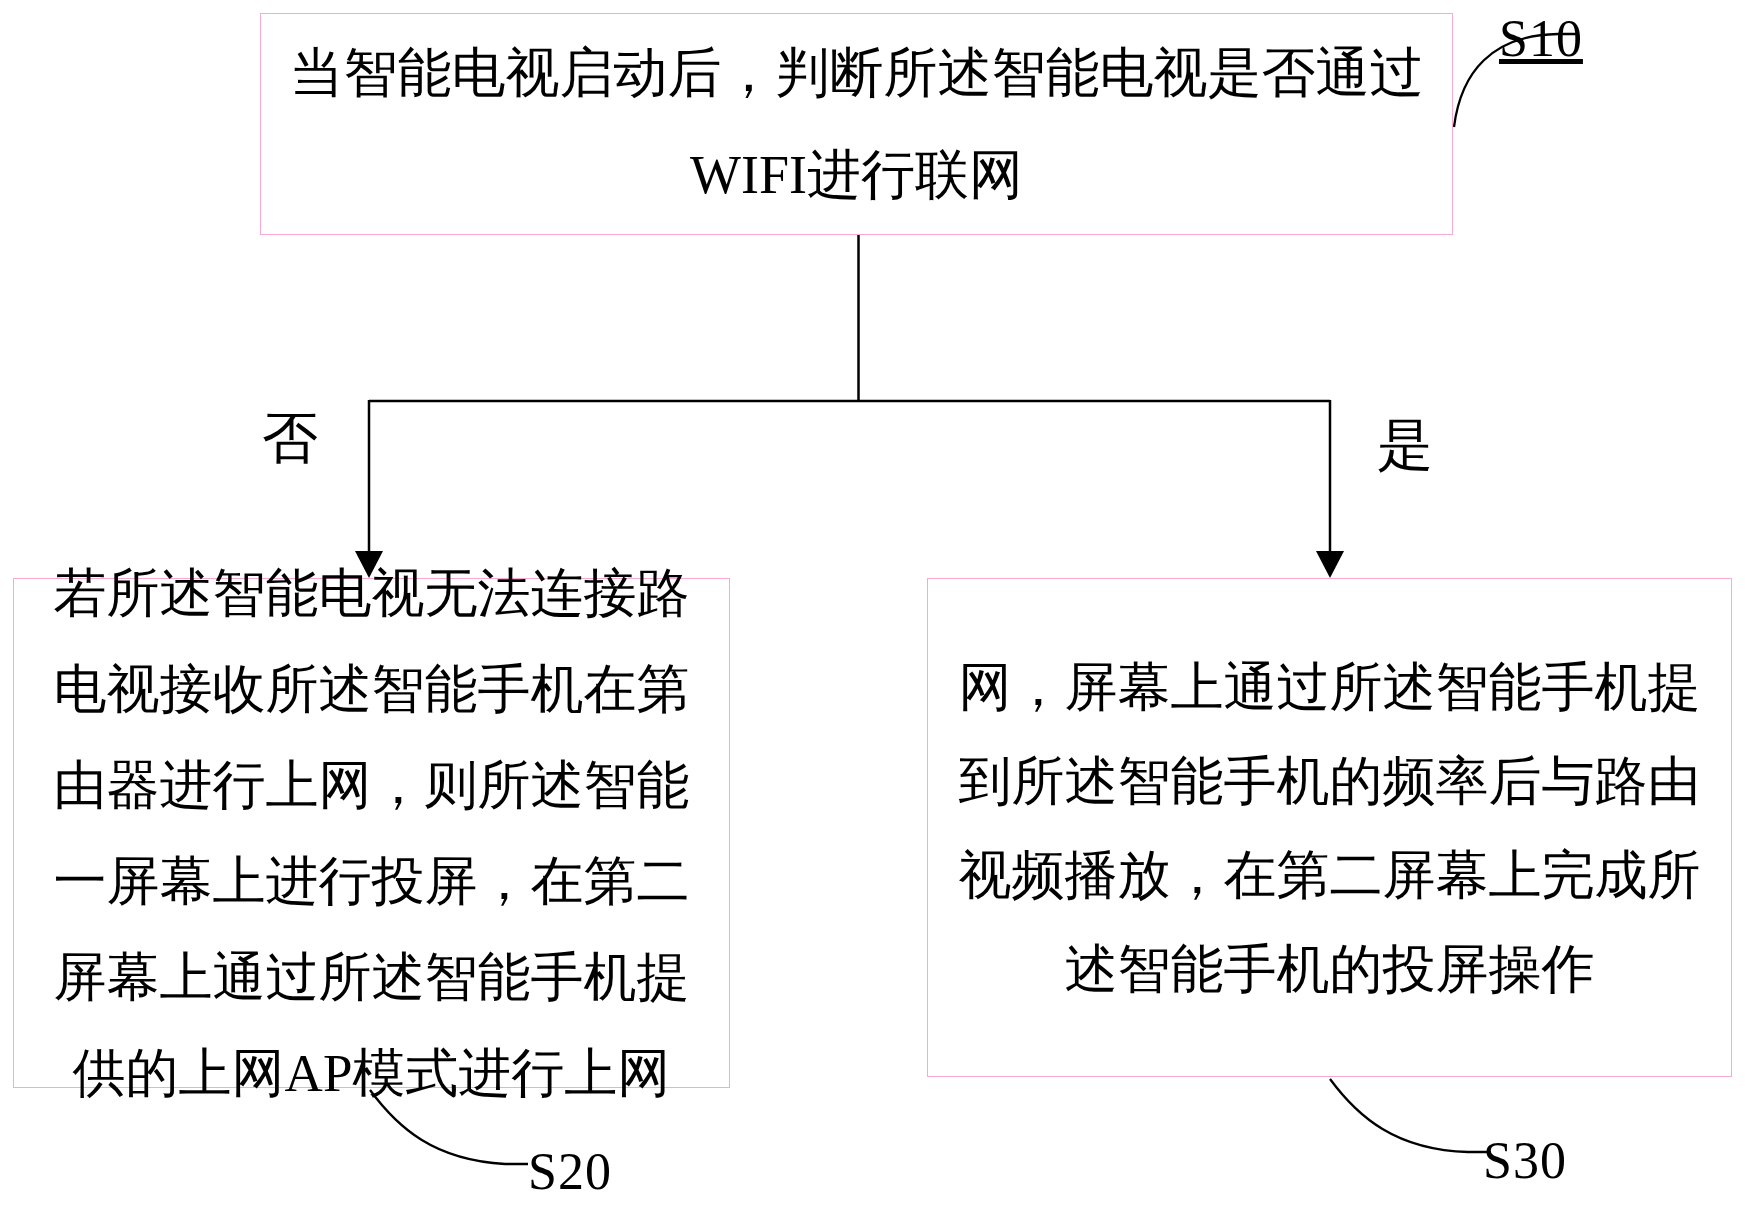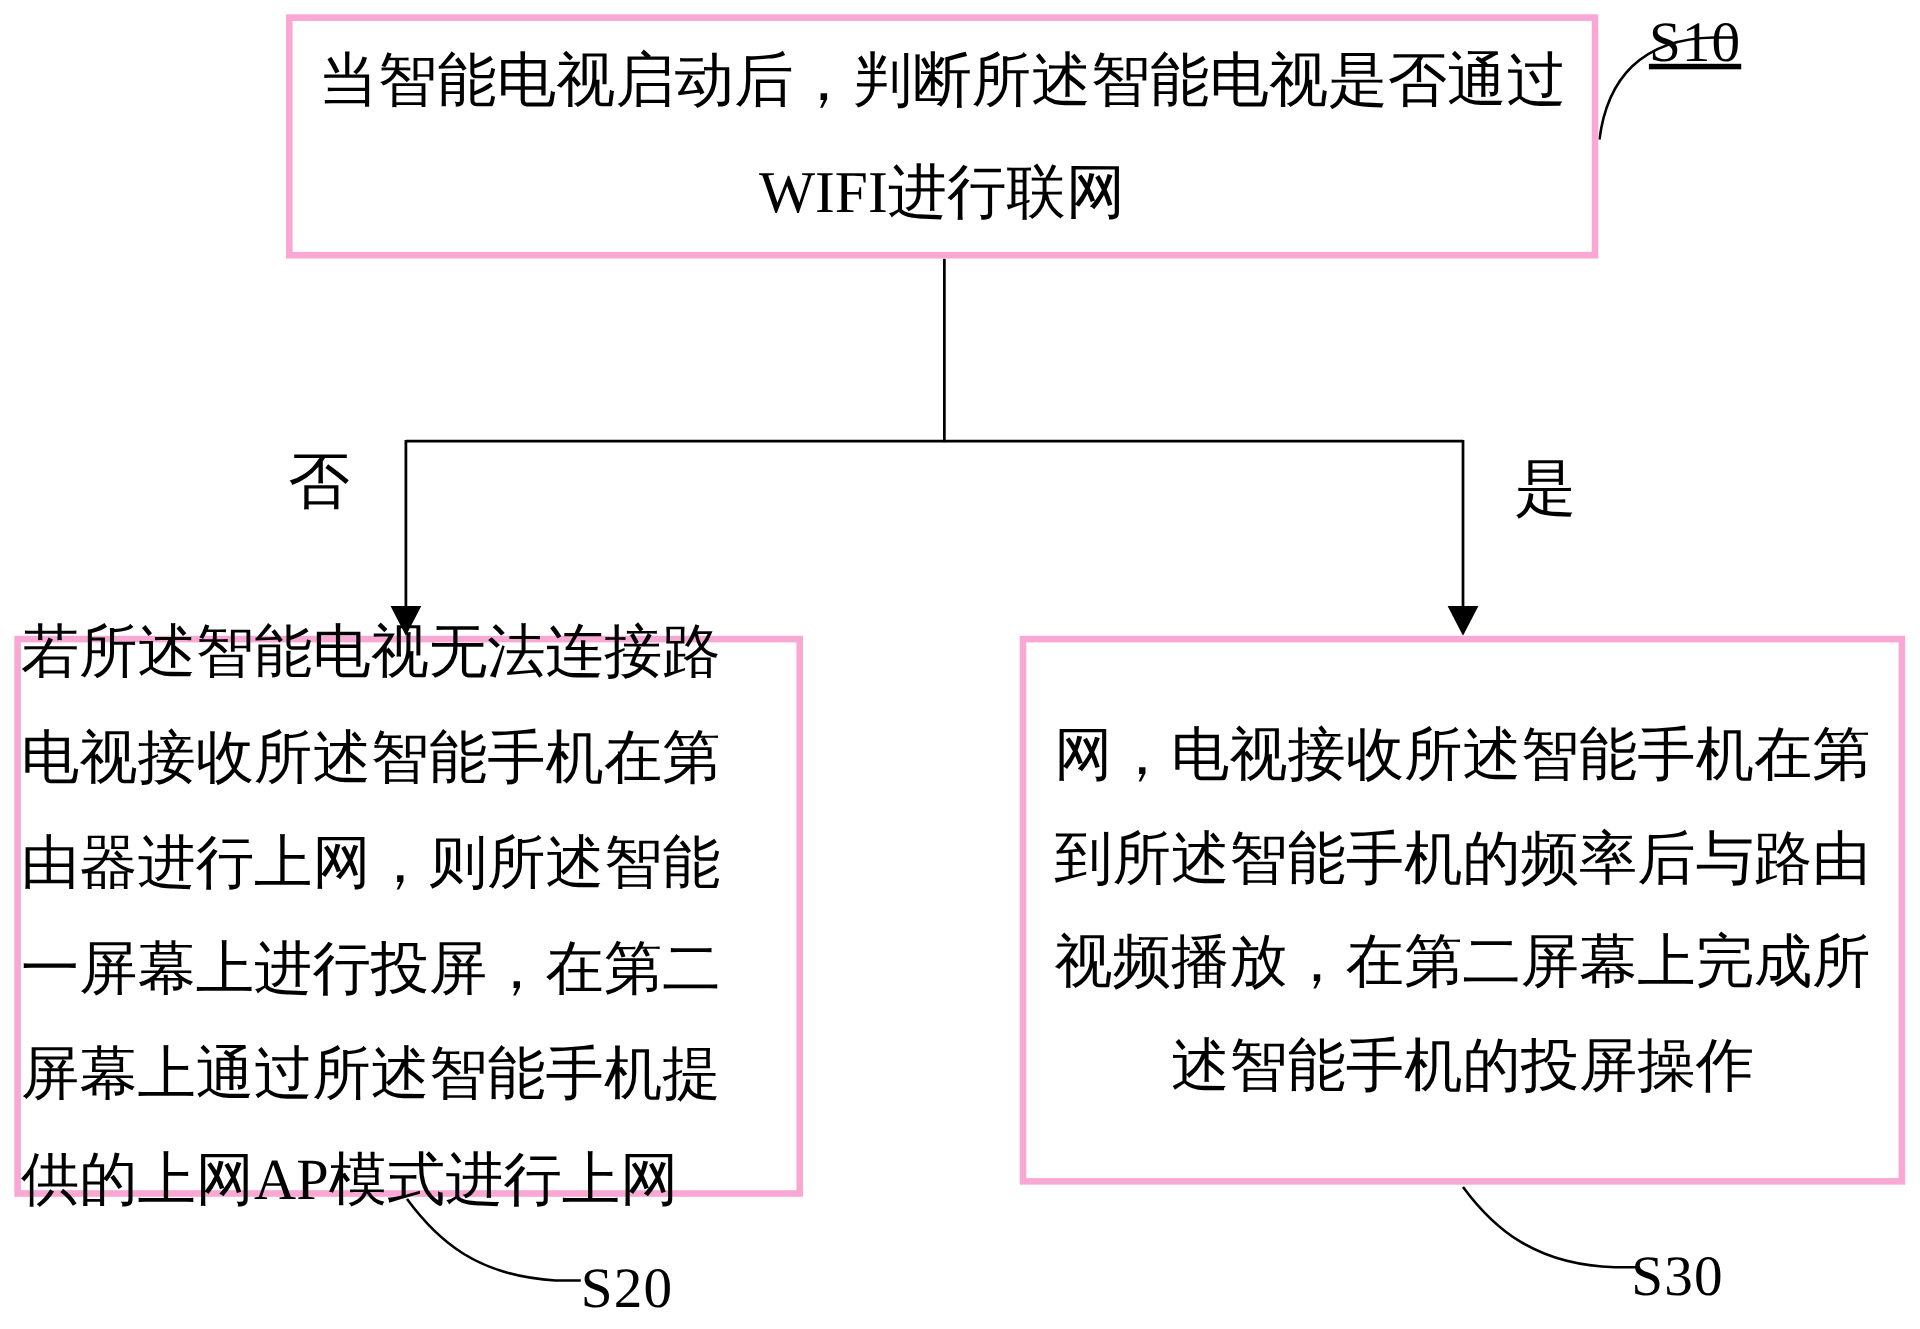--- a/index.html
+++ b/index.html
@@ -18,21 +18,21 @@
   }
   .connector-layer {
     position: absolute;
     left: 0;
     top: 0;
     width: 1745px;
     height: 1208px;
   }
   .step-box {
     position: absolute;
-    border: 6px solid #f9a8d4;
+    border: 1px solid #f9a8d4;
     background: #ffffff;
     box-sizing: border-box;
     display: flex;
     flex-direction: column;
     justify-content: center;
     gap: 28px;
   }
   .box-start {
     left: 260px;
     top: 13px;
@@ -47,20 +47,21 @@
   }
   .box-no {
     left: 13px;
     top: 578px;
     width: 717px;
     height: 510px;
   }
   .box-no .tline {
     font-size: 53px;
     line-height: 68px;
+    text-align: center;
     white-space: nowrap;
   }
   .box-yes {
     left: 927px;
     top: 578px;
     width: 805px;
     height: 499px;
   }
   .box-yes .tline {
     font-size: 53px;
@@ -134,21 +135,21 @@
   <div class="step-box box-no">
     <div class="tline">若所述智能电视无法连接路</div>
     <div class="tline">电视接收所述智能手机在第</div>
     <div class="tline">由器进行上网，则所述智能</div>
     <div class="tline">一屏幕上进行投屏，在第二</div>
     <div class="tline">屏幕上通过所述智能手机提</div>
     <div class="tline">供的上网AP模式进行上网</div>
   </div>
 
   <div class="step-box box-yes">
-    <div class="tline">网，电视接收所述智能手机在第</div>
+    <div class="tline">网，屏幕上通过所述智能手机提</div>
     <div class="tline">到所述智能手机的频率后与路由</div>
     <div class="tline">视频播放，在第二屏幕上完成所</div>
     <div class="tline">述智能手机的投屏操作</div>
   </div>
 
   <div class="branch-label label-no">否</div>
   <div class="branch-label label-yes">是</div>
 
   <div class="step-label label-s10">S10</div>
   <div class="step-label label-s20">S20</div>

